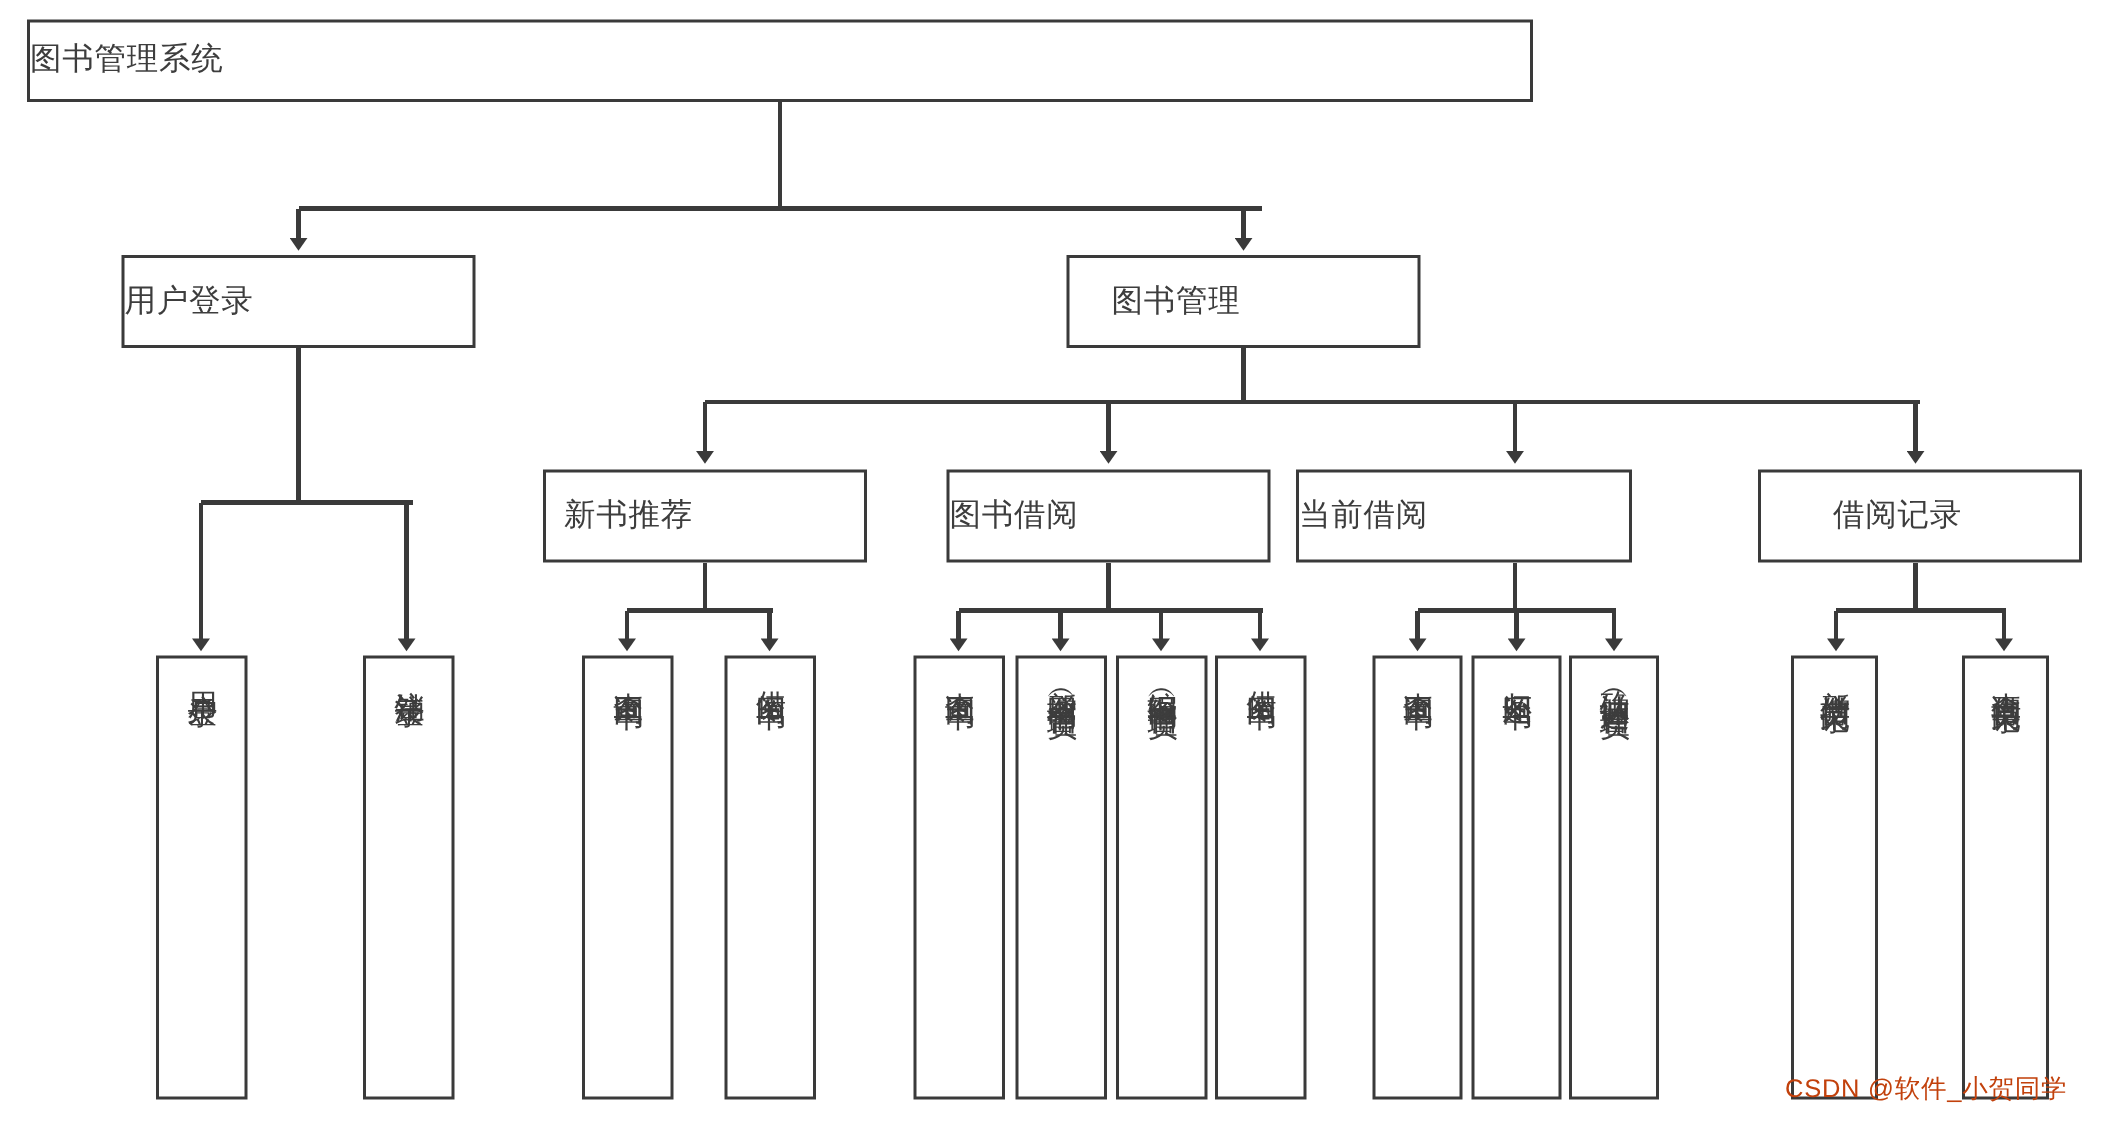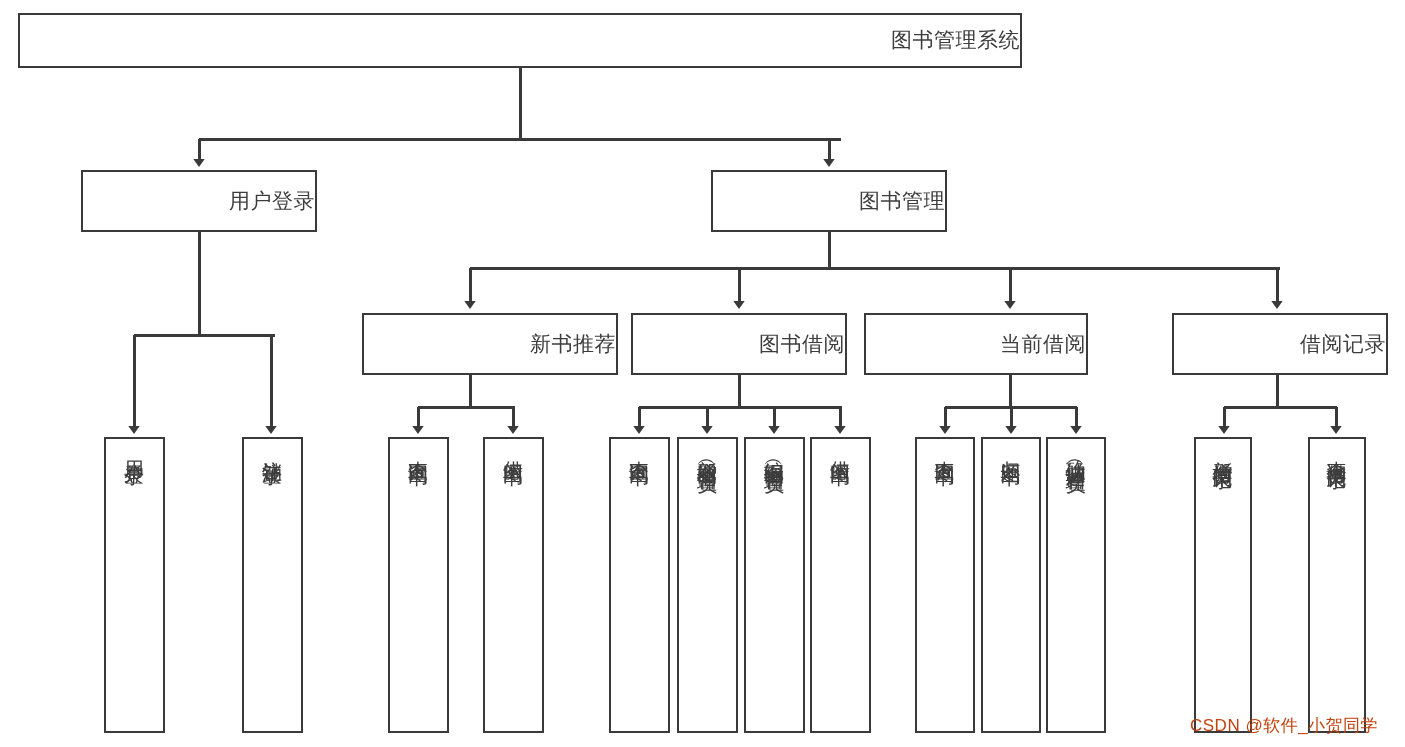--- a/index.html
+++ b/index.html
@@ -29,21 +29,21 @@
     display: block;
   }
   
   .node {
     position: absolute;
     box-sizing: border-box;
     border: 2px solid #3a3a3a;
     background: #ffffff;
     display: flex;
     align-items: center;
-    justify-content: flex-end;
+    justify-content: flex-start;
     overflow: hidden;
   }
   .node-label {
     color: #3d3d3d;
     font-size: 21px;
     line-height: 1.18;
     letter-spacing: 0.5px;
     white-space: nowrap;
     text-align: center;
     user-select: none;
@@ -134,21 +134,21 @@
   </div>
 
   <div class="node" style="left:81px; top:170px; width:236px; height:62px;">
     <span class="node-label">用户登录</span>
   </div>
 
   <div class="node" style="left:711px; top:170px; width:236px; height:62px;padding-left:28px;">
     <span class="node-label">图书管理</span>
   </div>
 
-  <div class="node" style="left:362px; top:313px; width:256px; height:62px;">
+  <div class="node" style="left:362px; top:313px; width:216px; height:62px;padding-left:12px;">
     <span class="node-label">新书推荐</span>
   </div>
 
   <div class="node" style="left:631px; top:313px; width:216px; height:62px;">
     <span class="node-label">图书借阅</span>
   </div>
 
   <div class="node" style="left:864px; top:313px; width:224px; height:62px;">
     <span class="node-label">当前借阅</span>
   </div>

